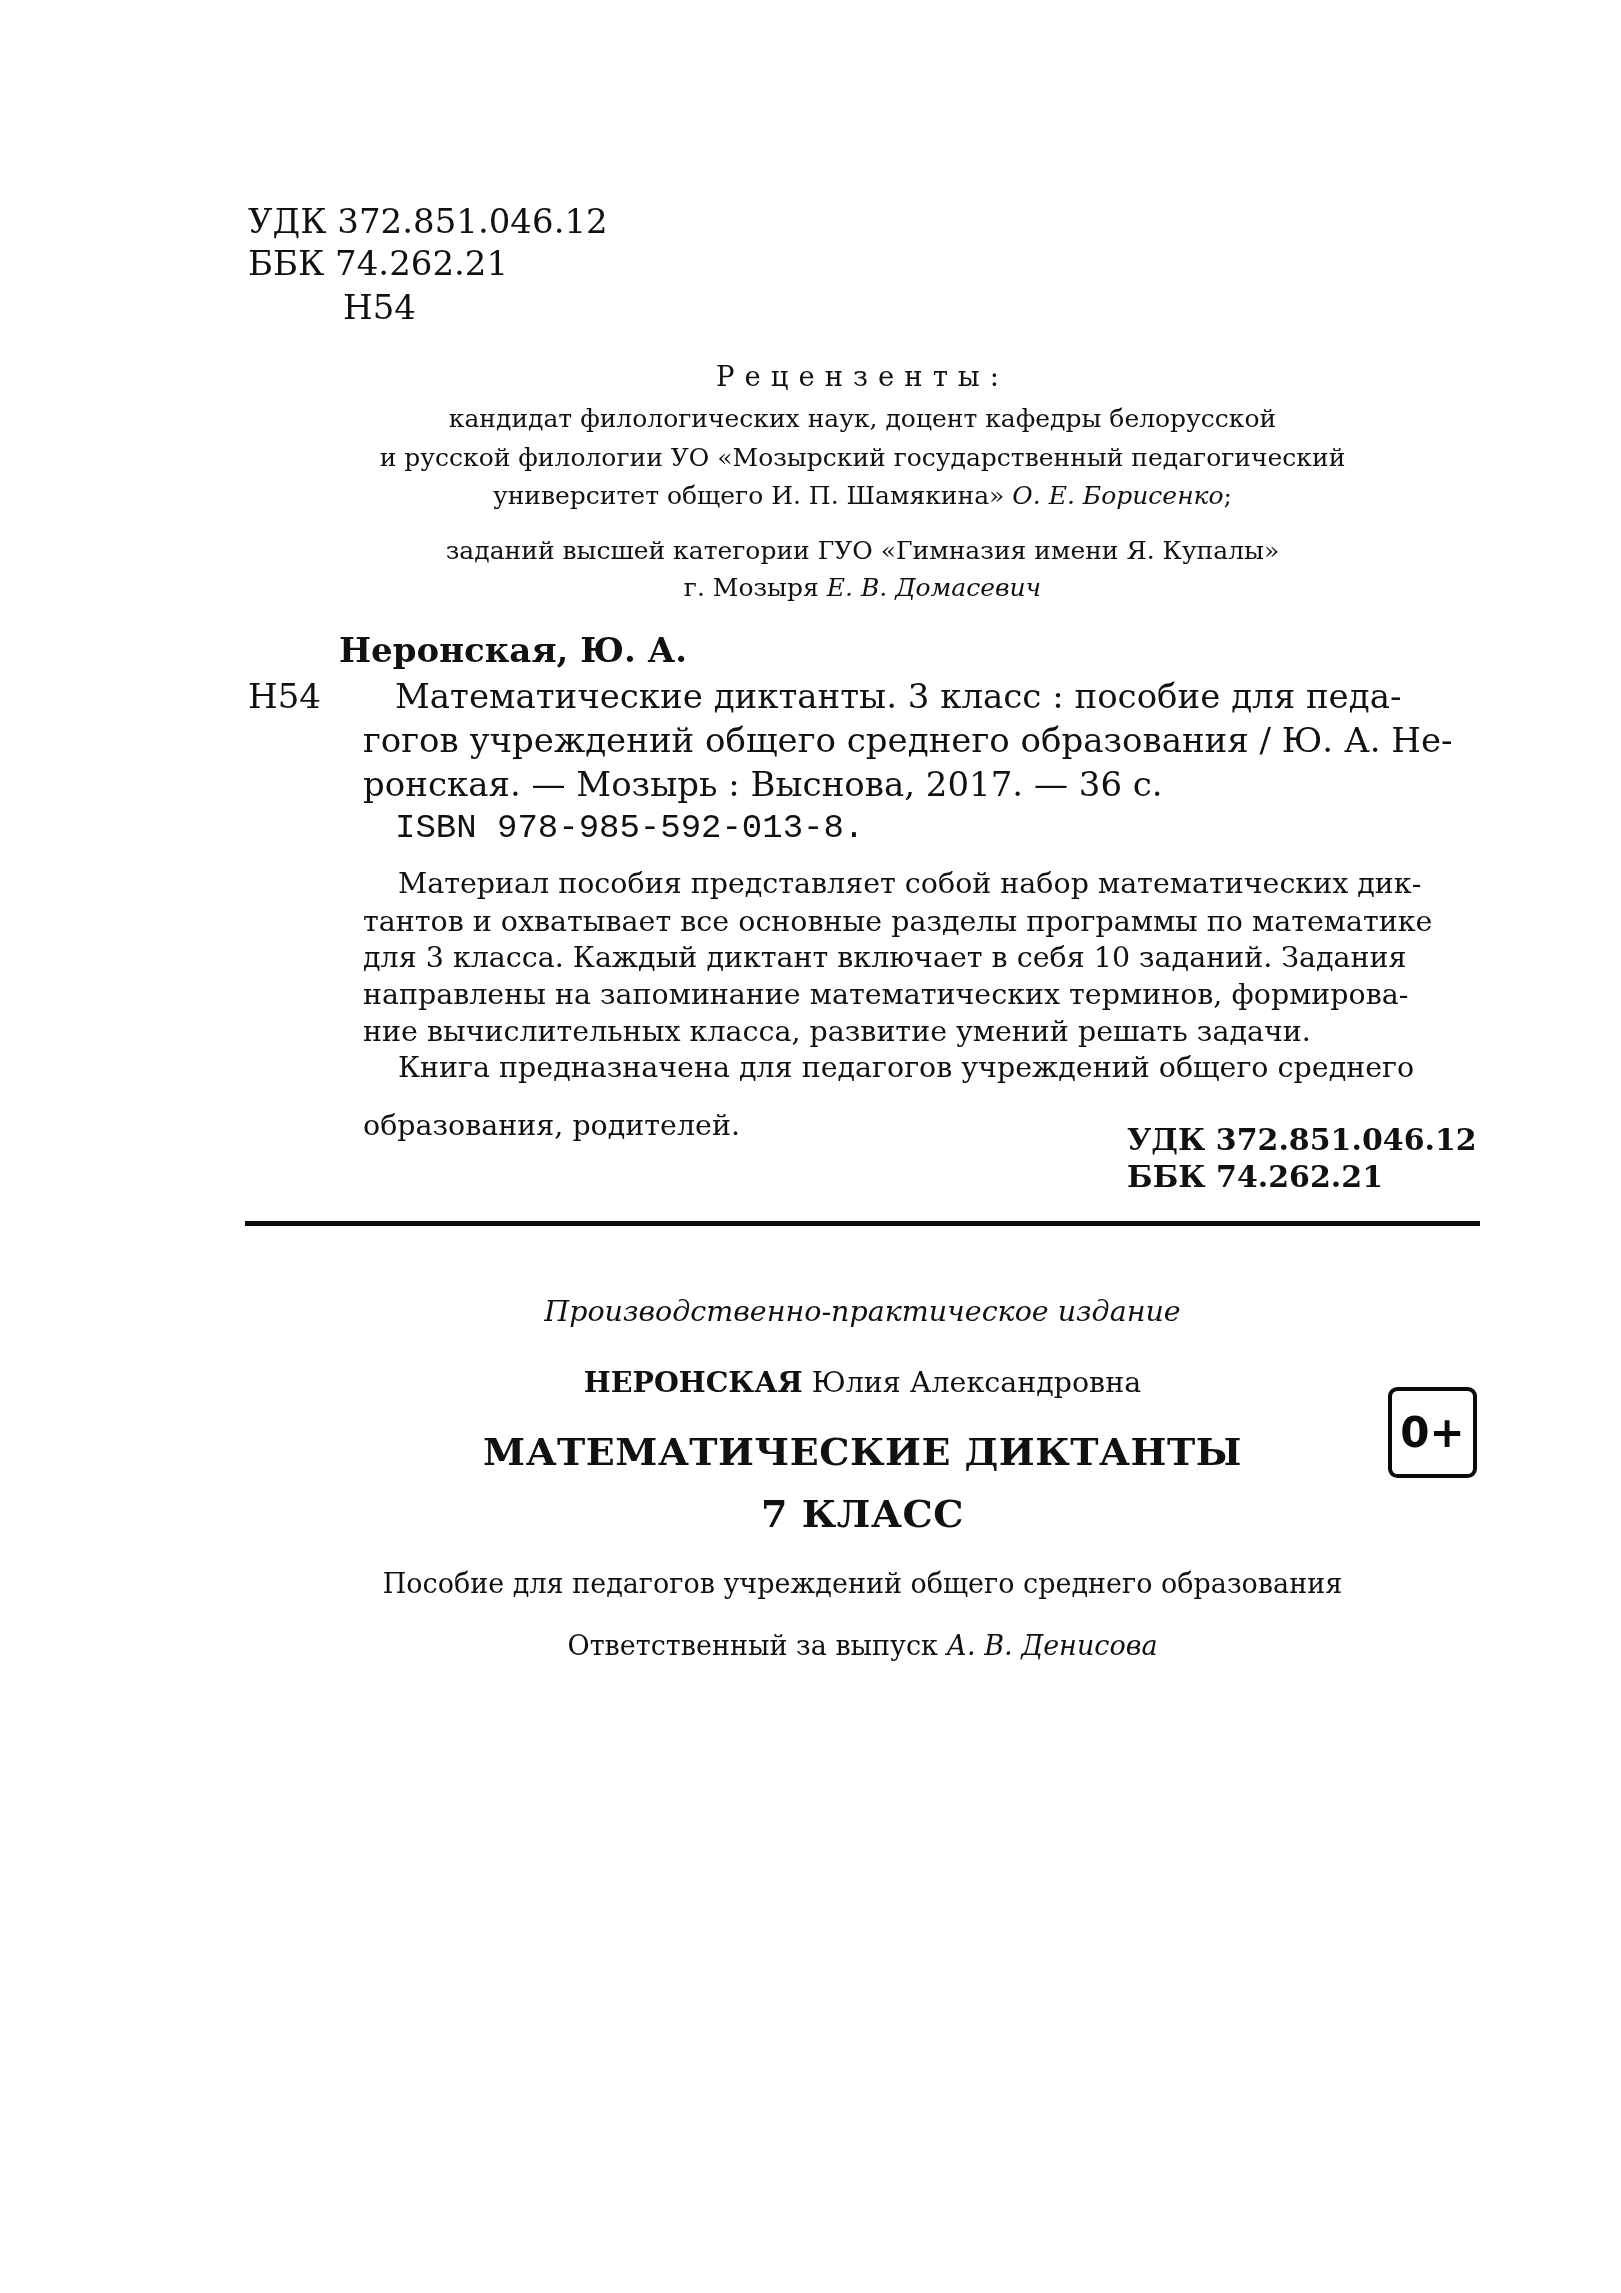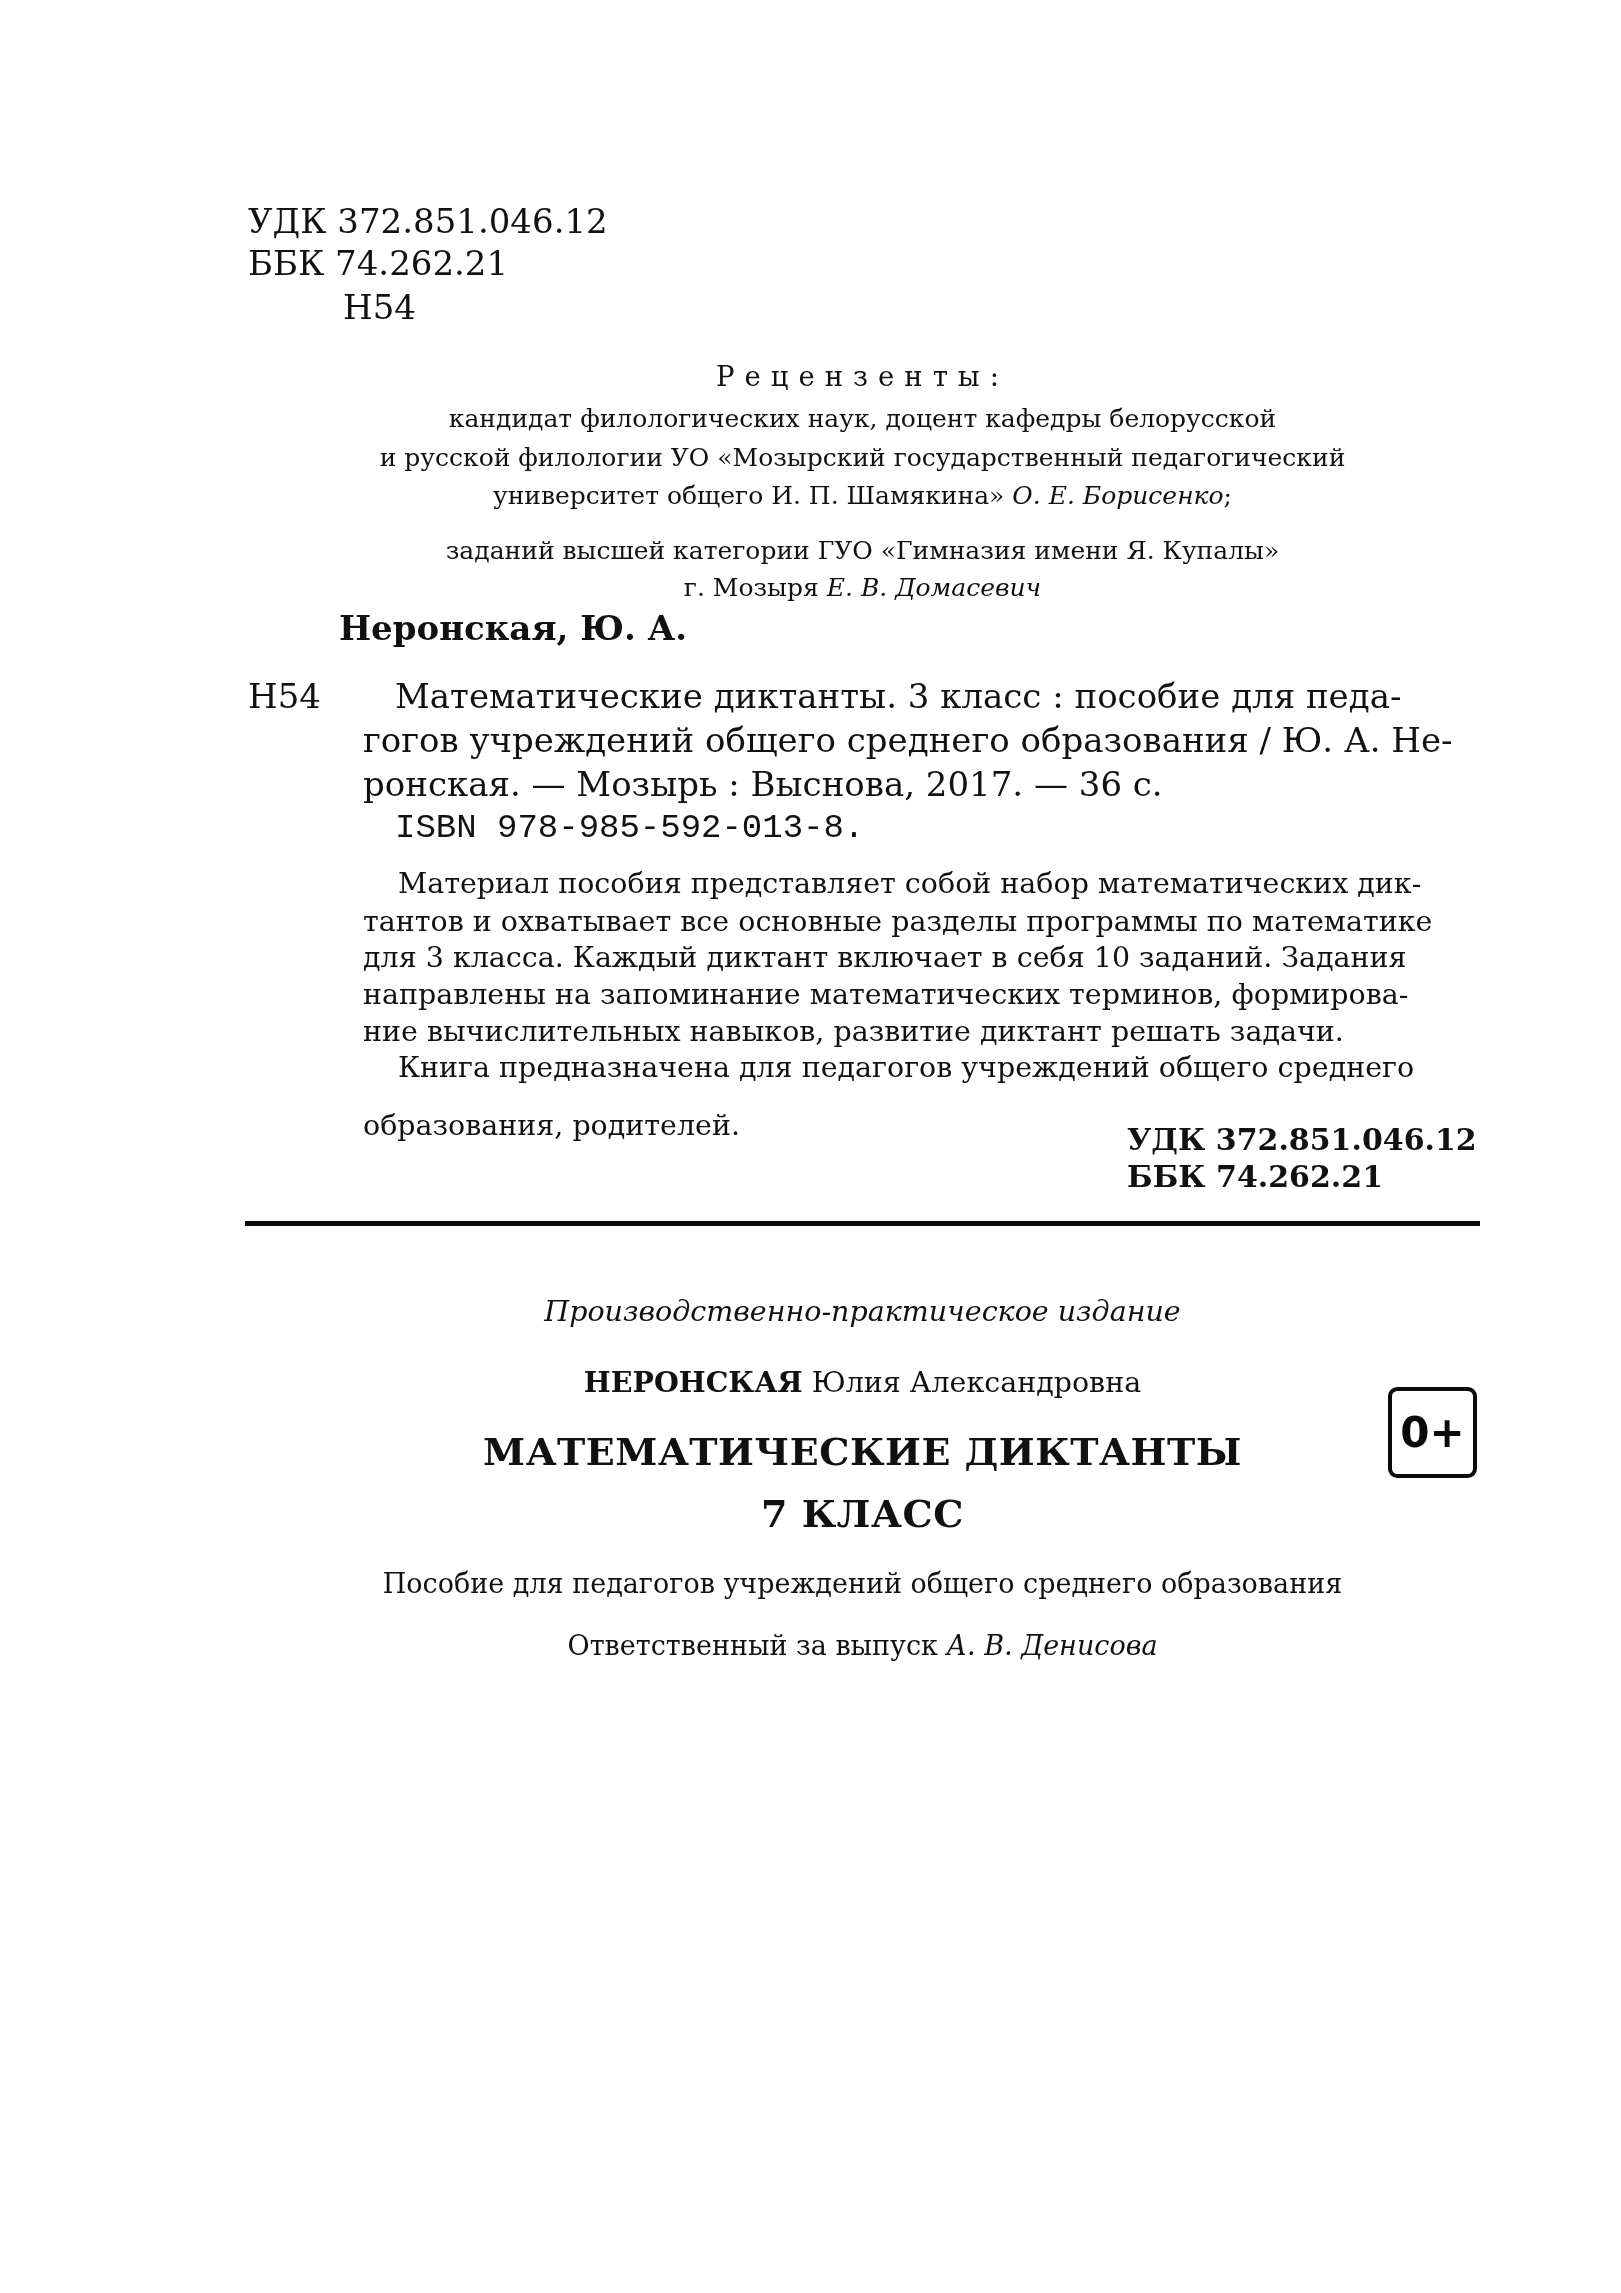--- a/index.html
+++ b/index.html
@@ -57,32 +57,32 @@
 <div class="center rev dserif" style="top:481px;">
   <span>университет общего И. П. Шамякина»</span>
   <span class="it">О. Е. Борисенко</span><span>;</span>
 </div>
 <div class="center rev dserif" style="top:536px;">заданий высшей категории ГУО «Гимназия имени Я. Купалы»</div>
 <div class="center rev dserif" style="top:573px;">
   <span>г. Мозыря</span>
   <span class="it">Е. В. Домасевич</span>
 </div>
 
-<div class="abs author dserif" style="top:608px;">Неронская, Ю. А.</div>
+<div class="abs author dserif" style="top:630px;">Неронская, Ю. А.</div>
 <div class="abs h54 dserif" style="top:676px;">Н54</div>
 <div class="abs bib bib-first dserif" style="top:676px;">Математические диктанты. 3 класс : пособие для педа-</div>
 <div class="abs bib bib-cont dserif" style="top:720px;">гогов учреждений общего среднего образования / Ю. А. Не-</div>
 <div class="abs bib bib-cont dserif" style="top:764px;">ронская. — Мозырь : Выснова, 2017. — 36 с.</div>
 <div class="abs bib isbn dserif" style="top:809px;font-family:Liberation Mono, monospace;">ISBN 978-985-592-013-8.</div>
 
 <div class="abs ann ann-ind dserif" style="top:867px;">Материал пособия представляет собой набор математических дик-</div>
 <div class="abs ann ann-cont dserif" style="top:905px;">тантов и охватывает все основные разделы программы по математике</div>
 <div class="abs ann ann-cont dserif" style="top:941px;">для 3 класса. Каждый диктант включает в себя 10 заданий. Задания</div>
 <div class="abs ann ann-cont dserif" style="top:978px;">направлены на запоминание математических терминов, формирова-</div>
-<div class="abs ann ann-cont dserif" style="top:1015px;">ние вычислительных навыков, развитие диктант решать задачи.</div>
+<div class="abs ann ann-cont dserif" style="top:1015px;">ние вычислительных класса, развитие умений решать задачи.</div>
 <div class="abs ann ann-ind dserif" style="top:1051px;">Книга предназначена для педагогов учреждений общего среднего</div>
 <div class="abs ann ann-cont dserif" style="top:1088px;margin-top:21px;">образования, родителей.</div>
 
 <div class="abs cls-bottom dserif" style="top:1122px;">УДК 372.851.046.12</div>
 <div class="abs cls-bottom dserif" style="top:1159px;">ББК 74.262.21</div>
 
 <div class="divider"></div>
 
 <div class="center imprint-kind dserif" style="top:1295px;">Производственно-практическое издание</div>
 <div class="center imprint-author dserif" style="top:1365px;">

